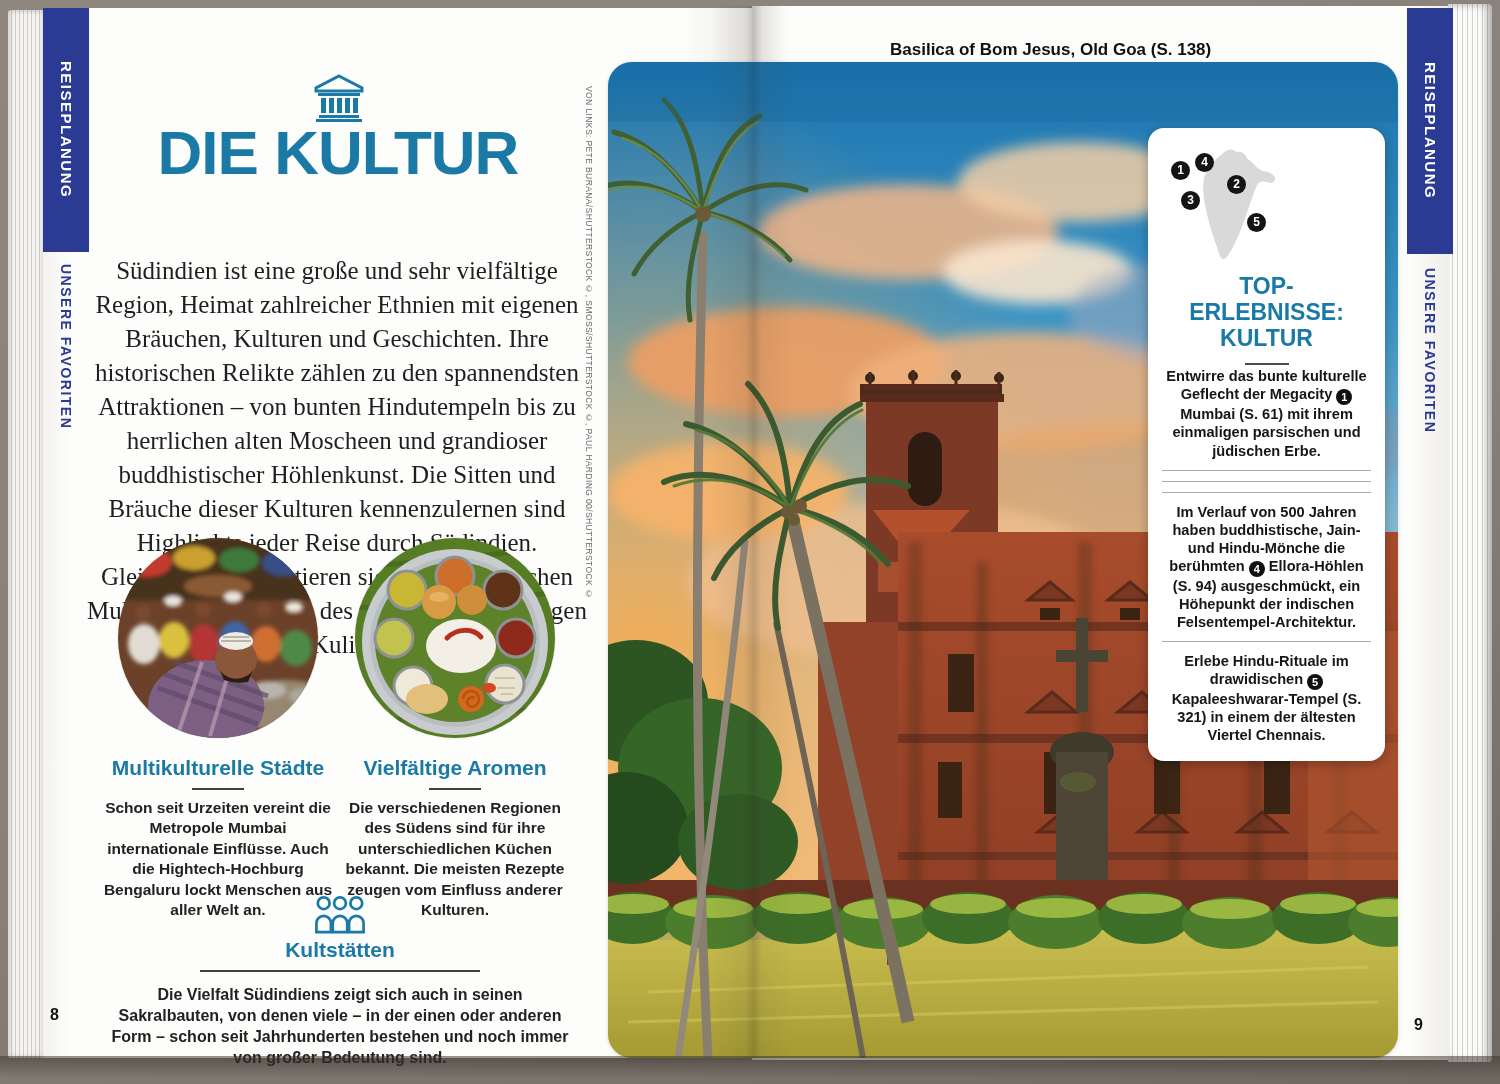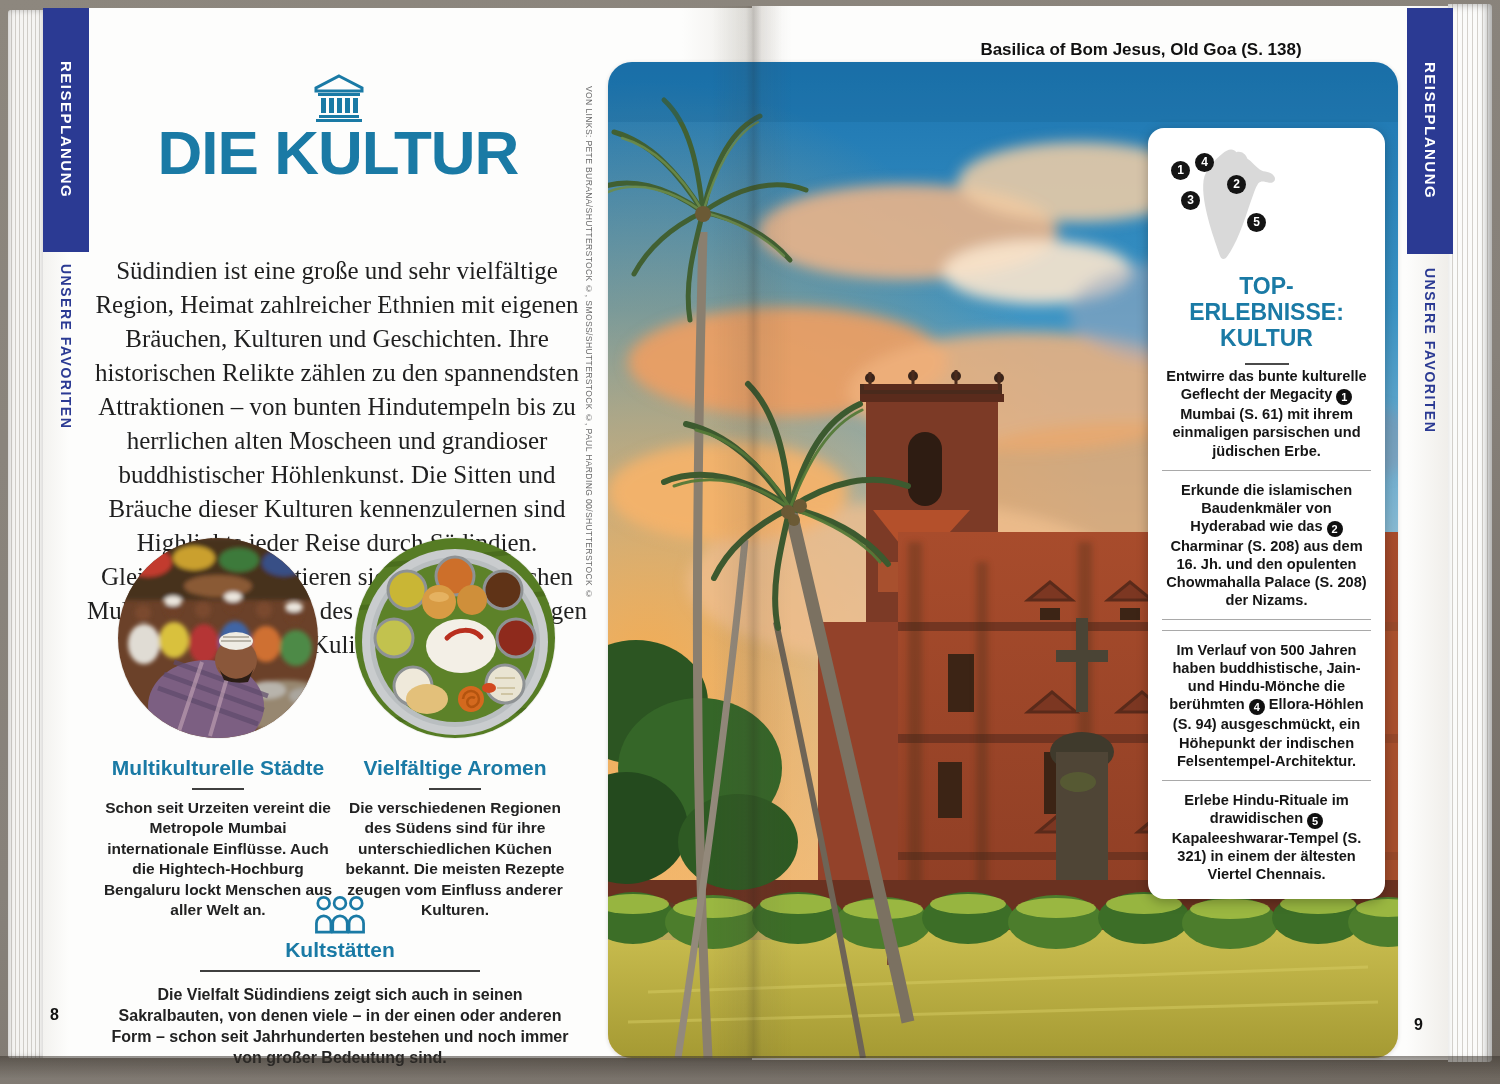--- a/index.html
+++ b/index.html
@@ -31,21 +31,21 @@
   .title{color:#1a7aa5;font-weight:bold;font-size:62px;line-height:.94;letter-spacing:-1px;
     text-align:center;width:560px;}
   .intro{font-family:"Liberation Serif",serif;font-size:25px;line-height:1.36;color:#1f1f1f;
     text-align:center;}
   .feat-h,.kult-h{color:#1a7aa5;font-weight:bold;font-size:21px;text-align:center;}
   .rule{height:2px;background:#3f3f3f;margin:8px auto 0 auto;}
   .feat-b,.kult-b{font-size:15.5px;line-height:1.32;color:#222;text-align:center;font-weight:600;}
   .pagenum{font-weight:bold;font-size:16px;color:#111;}
   .circle-photo{width:200px;height:200px;border-radius:50%;overflow:hidden;box-shadow:0 0 0 1px rgba(0,0,0,.05);}
   
-  .caption{font-weight:bold;font-size:17px;color:#101010;text-align:center;}
+  .caption{font-weight:bold;font-size:17px;color:#101010;text-align:left;}
   .credit{writing-mode:vertical-rl;font-size:8.5px;color:#6b6b6b;letter-spacing:.4px;white-space:nowrap;}
   .photo-frame{left:608px;top:62px;width:790px;height:996px;border-radius:24px;overflow:hidden;
     box-shadow:0 1px 4px rgba(0,0,0,.15);}
   .card{left:1148px;top:128px;width:237px;background:#ffffff;border-radius:16px;
     box-shadow:0 3px 12px rgba(0,0,0,.28);padding:10px 14px 16px 14px;box-sizing:border-box;}
   .mapbox{position:relative;width:209px;height:130px;}
   .marker{position:absolute;width:19px;height:19px;border-radius:50%;background:#141414;color:#fff;
     font-size:12px;font-weight:bold;text-align:center;line-height:19px;}
   .card-h{color:#1a7aa5;font-weight:bold;font-size:23px;line-height:1.12;text-align:center;margin-top:6px;}
   .card-rule{width:44px;height:2px;background:#4a4a4a;margin:12px auto 2px auto;}
@@ -440,21 +440,20 @@
       <span class="marker" style="left:85px;top:75px;">5</span>
     </div>
     <div class="card-h">
       <div>TOP-ERLEBNISSE:</div>
       <div>KULTUR</div>
     </div>
     <div class="card-rule"></div>
     <div style="margin-top:0;">
       <div class="card-item">Entwirre das bunte kulturelle Geflecht der Megacity <span class="numc">1</span><b> Mumbai</b> (S. 61) mit ihrem einmaligen parsischen und jüdischen Erbe.</div>
       <div class="card-sep"></div>
-      <div class="card-item">Erkunde die islamischen Baudenkmäler von Hyderabad wie das <span class="numc">2</span><b> Charminar</b> (S. 208) aus dem 16. Jh. und den opulenten <b>Chowmahalla Palace</b> (S. 208) der Nizams.</div>
       <div class="card-sep"></div>
       <div class="card-sep"></div>
       <div class="card-item">Im Verlauf von 500 Jahren haben buddhistische, Jain- und Hindu-Mönche die berühmten <span class="numc">4</span><b> Ellora-Höhlen</b> (S. 94) ausgeschmückt, ein Höhepunkt der indischen Felsentempel-Architektur.</div>
       <div class="card-sep"></div>
       <div class="card-item">Erlebe Hindu-Rituale im drawidischen <span class="numc">5</span><b> Kapaleeshwarar-Tempel</b> (S. 321) in einem der ältesten Viertel Chennais.</div>
     </div>
   </div>
 
   <div class="abs vtab tab-blue" style="left:1407px;top:8px;width:46px;height:246px;">
     <span>REISEPLANUNG</span>

